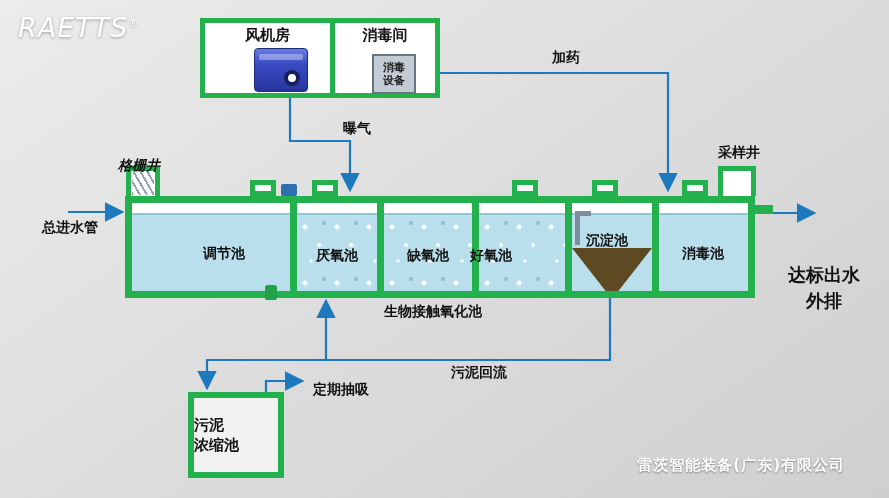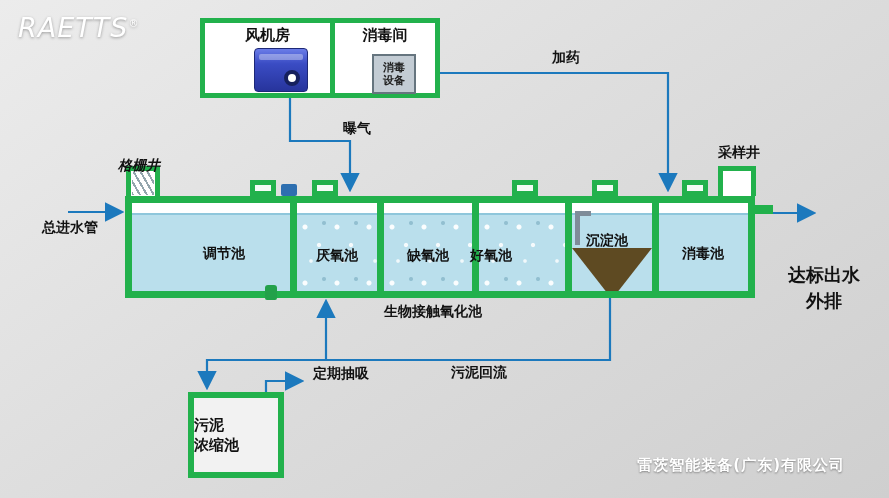--- a/index.html
+++ b/index.html
@@ -151,20 +151,20 @@
   <span class="lbl" style="left:357px;top:120px;">曝气</span>
   <span class="lbl" style="left:139px;top:157px;font-style:italic;">格栅井</span>
   <span class="lbl" style="left:70px;top:219px;">总进水管</span>
   <span class="lbl" style="left:739px;top:144px;">采样井</span>
   <div class="abs outlet-lbl">
     <div>达标出水</div>
     <div>外排</div>
   </div>
   <span class="lbl" style="left:433px;top:303px;">生物接触氧化池</span>
   <span class="lbl" style="left:479px;top:364px;">污泥回流</span>
-  <span class="lbl" style="left:341px;top:365px;">定期抽吸</span>
+  <span class="lbl" style="left:341px;top:381px;">定期抽吸</span>
 
   <div class="abs thick-tank">
     <span>污泥</span>
     <span>浓缩池</span>
   </div>
 
 </div>
 
 </body></html>

